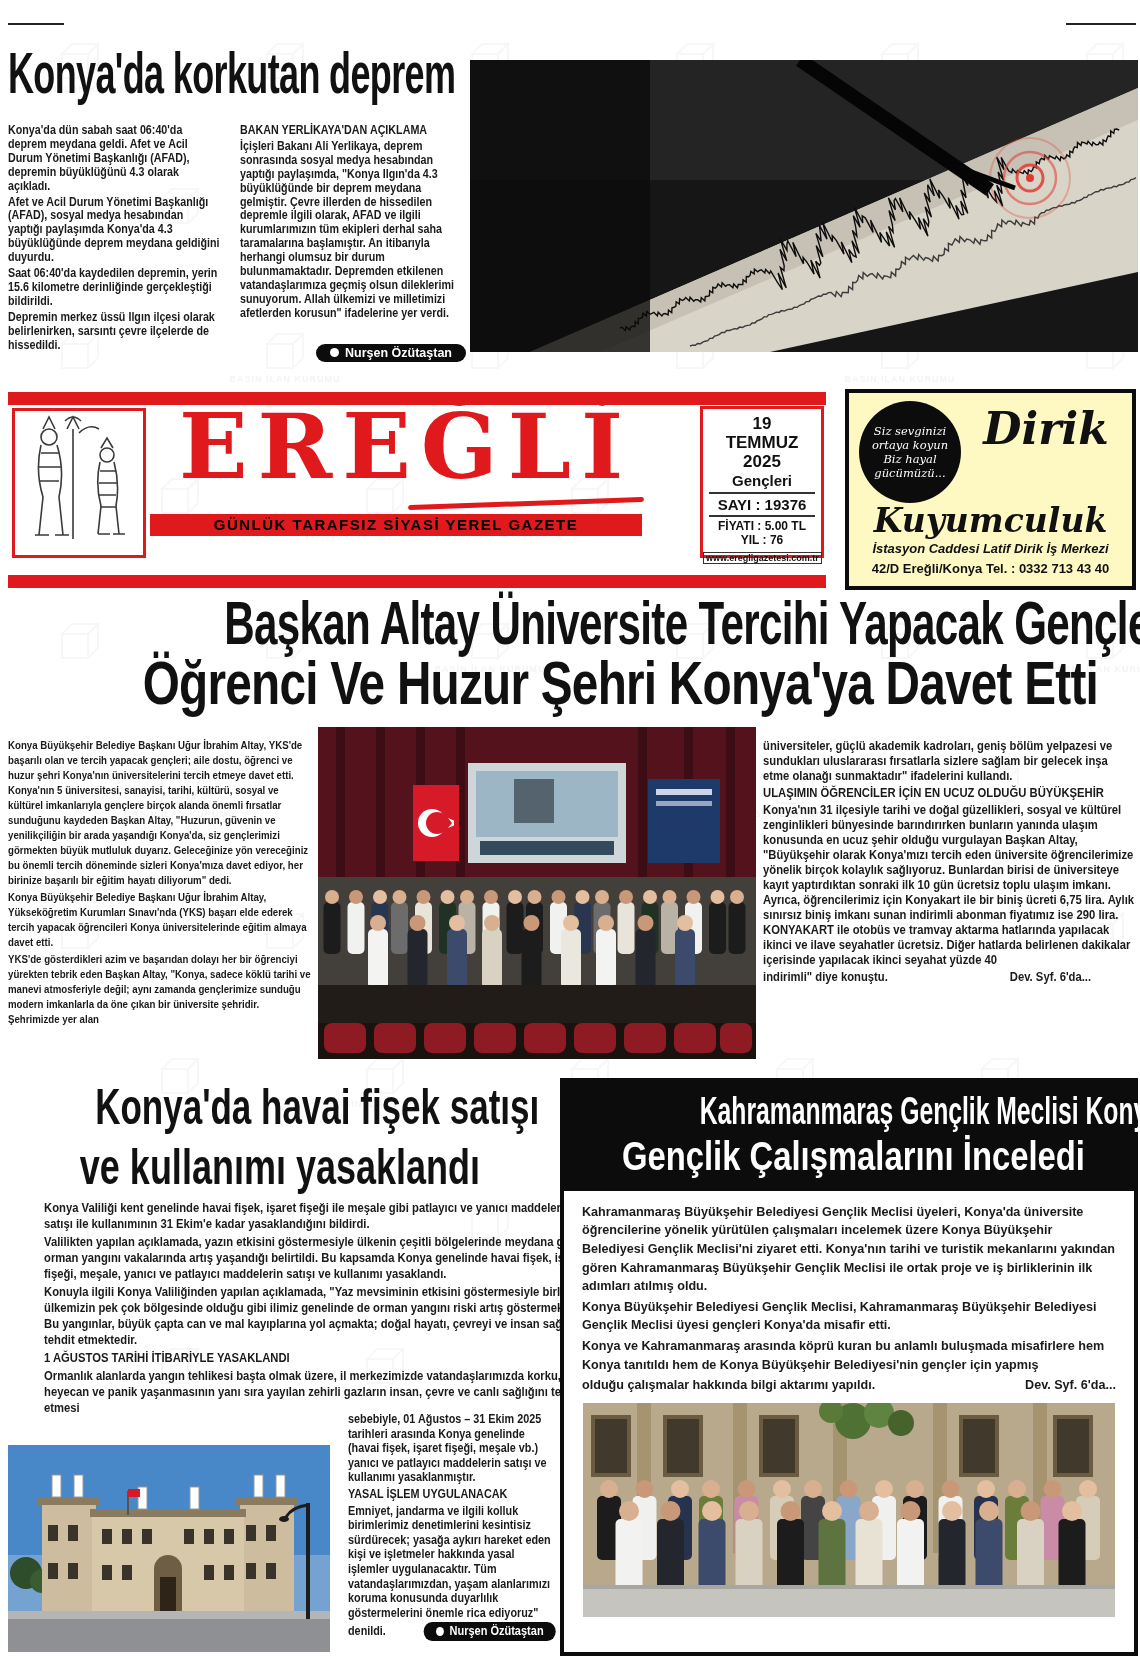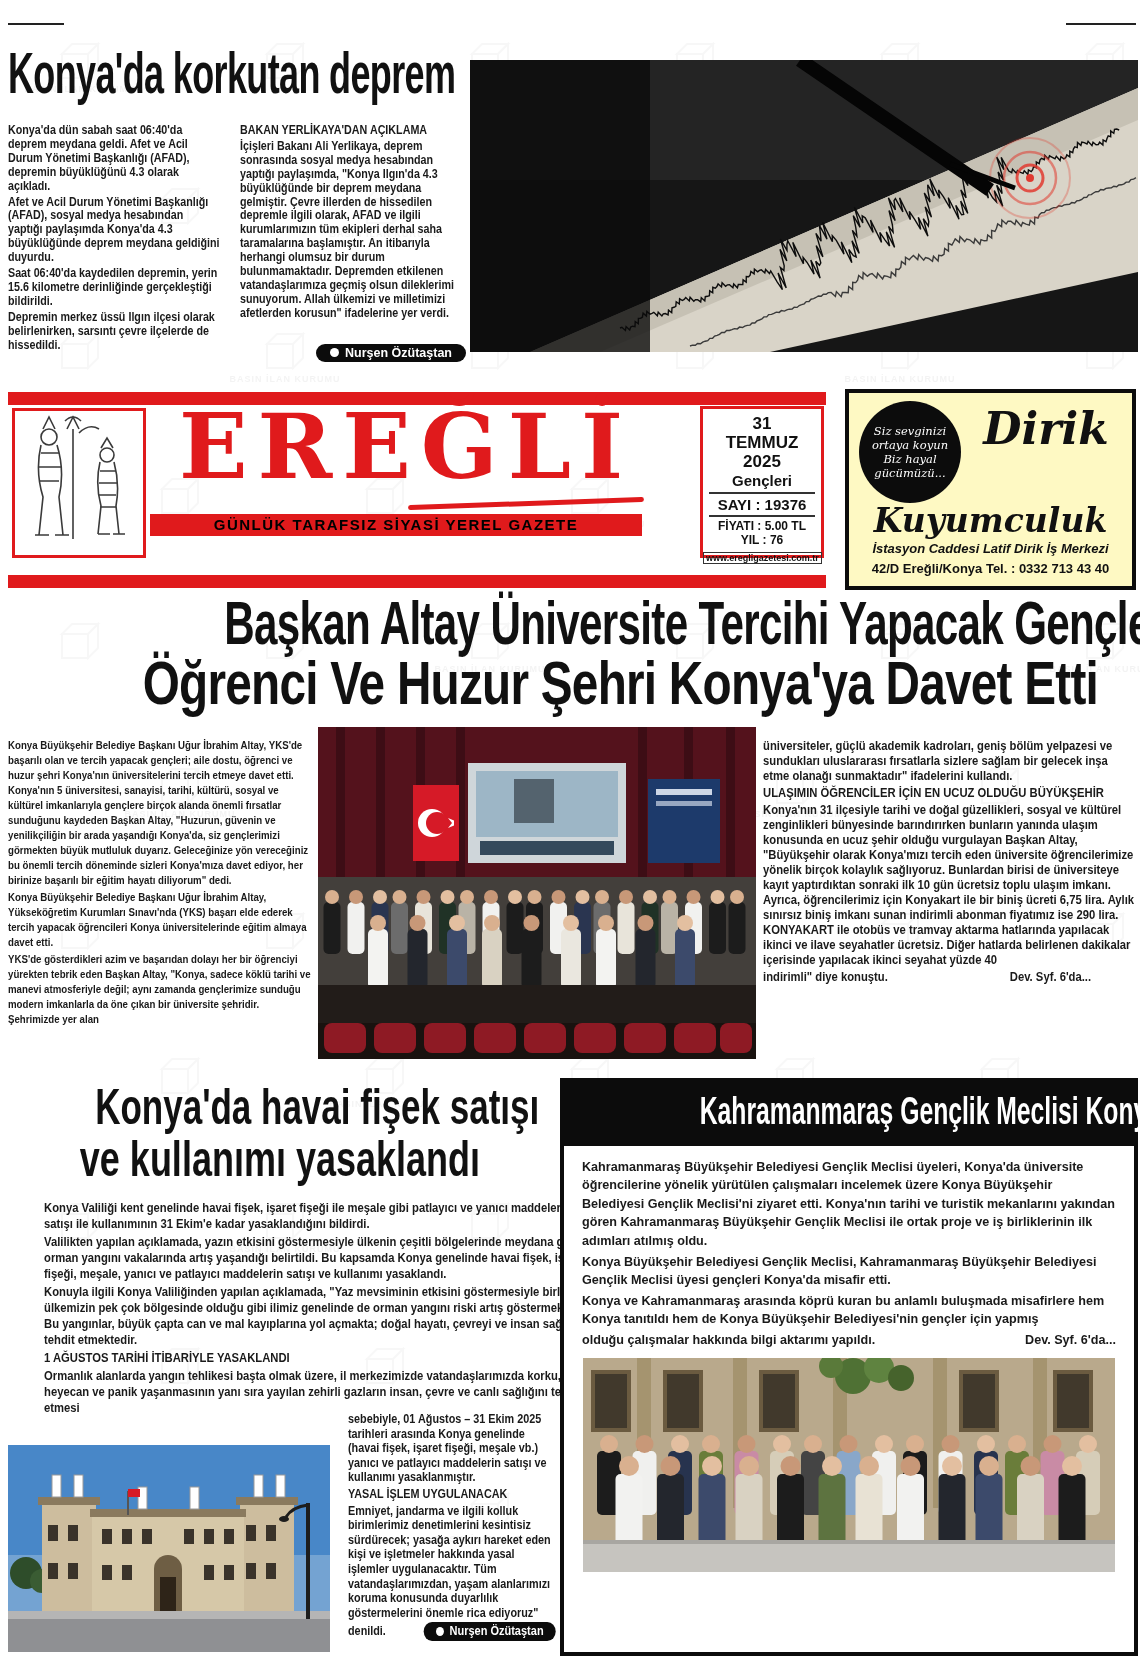--- a/index.html
+++ b/index.html
@@ -42,21 +42,21 @@
   .ad-brand2{position:absolute; left:0; top:108px; width:100%; text-align:center; font-family:"DejaVu Serif", serif; font-style:italic; font-weight:bold; font-size:33px;}
   .ad-adr1{position:absolute; left:0; top:148px; width:100%; text-align:center; font-style:italic; font-weight:bold; font-size:13px;}
   .ad-adr2{position:absolute; left:0; top:168px; width:100%; text-align:center; font-weight:bold; font-size:13px;}
   
   .main-hl{top:592px; left:0; width:1140px; font-weight:bold;}
   .main-hl .l1{font-size:62px;} .main-hl .l1 .cond{transform:scaleX(.68);}
   .main-hl .l2{font-size:62px; margin-top:-2px;} .main-hl .l2 .cond{transform:scaleX(.77);}
   
   .fw-hl{top:1082px; left:0; width:560px; font-weight:bold;}
   .fw-hl .l1{font-size:50px;} .fw-hl .l1 .cond{transform:scaleX(.70); letter-spacing:0;}
-  .fw-hl .l2{font-size:50px; margin-top:2px;} .fw-hl .l2 .cond{transform:scaleX(.72); letter-spacing:0;}
+  .fw-hl .l2{font-size:50px; margin-top:10px;} .fw-hl .l2 .cond{transform:scaleX(.72); letter-spacing:0;}
   
   .youth-box{left:560px; top:1078px; width:578px; height:578px; border:4px solid #0c0c0c; background:#fff;}
   .youth-head{background:#0c0c0c; color:#fff; text-align:center; padding:8px 0 12px; font-weight:bold;}
   .youth-head .l1{font-size:38px; line-height:1.15;} .youth-head .l1 .cond{transform:scaleX(.65); letter-spacing:0;}
   .youth-head .l2{font-size:41px; line-height:1.1;} .youth-head .l2 .cond{transform:scaleX(.80); letter-spacing:0;}
   .youth-content{padding:12px 18px 0;}
   .flexrow{display:flex; justify-content:space-between; align-items:baseline; font-weight:bold;}
   .photo{display:block;}
 </style>
 </head>
@@ -567,21 +567,21 @@
       </svg>
     </div>
 
     <div class="abs" style="left:160px; top:404px; width:492px; text-align:center;">
       <span class="mast-title">EREĞLİ</span>
     </div>
     <div class="abs" style="left:408px; top:501px; width:236px; height:5px; background:var(--red); transform:rotate(-2deg); border-radius:3px;"></div>
     <div class="abs subbar" style="left:150px; top:514px; width:492px; height:22px;"><span>GÜNLÜK TARAFSIZ SİYASİ YEREL GAZETE</span></div>
 
     <div class="abs datebox" style="left:700px; top:406px; width:124px; height:152px;">
-      <div class="d1">31</div>
+      <div class="d1">19</div>
       <div class="d1">TEMMUZ</div>
       <div class="d1">2025</div>
       <div class="wd">Gençleri</div>
       <hr><div class="sayi">SAYI : 19376</div><hr>
       <div class="fy">FİYATI : 5.00 TL</div>
       <div class="fy">YIL : 76</div>
       <span class="site">www.eregligazetesi.com.tr</span>
     </div>
 
     <div class="abs adbox" style="left:845px; top:389px; width:291px; height:201px;">
@@ -802,20 +802,21 @@
               <span>Nurşen Özütaştan</span>
             </span>
         </div>
       </div>
     </div>
   </section>
 
   <section class="abs youth-box">
     <div class="youth-head">
       <div class="center-line l1"><span class="cond">Kahramanmaraş Gençlik Meclisi Konya'nın</span></div>
+      <div class="center-line l2"><span class="cond">Gençlik Çalışmalarını İnceledi</span></div>
     </div>
     <div class="youth-content bodycol" style="font-size:12.6px; line-height:18.6px;">
       <div>
           <p>Kahramanmaraş Büyükşehir Belediyesi Gençlik Meclisi üyeleri, Konya'da üniversite öğrencilerine yönelik yürütülen çalışmaları incelemek üzere Konya Büyükşehir Belediyesi Gençlik Meclisi'ni ziyaret etti. Konya'nın tarihi ve turistik mekanlarını yakından gören Kahramanmaraş Büyükşehir Gençlik Meclisi ile ortak proje ve iş birliklerinin ilk adımları atılmış oldu.</p>
           <p>Konya Büyükşehir Belediyesi Gençlik Meclisi, Kahramanmaraş Büyükşehir Belediyesi Gençlik Meclisi üyesi gençleri Konya'da misafir etti.</p>
           <p>Konya ve Kahramanmaraş arasında köprü kuran bu anlamlı buluşmada misafirlere hem Konya tanıtıldı hem de Konya Büyükşehir Belediyesi'nin gençler için yapmış</p>
         </div>
       <div class="flexrow">
         <span>olduğu çalışmalar hakkında bilgi aktarımı yapıldı.</span>
         <span>Dev. Syf. 6'da...</span>

